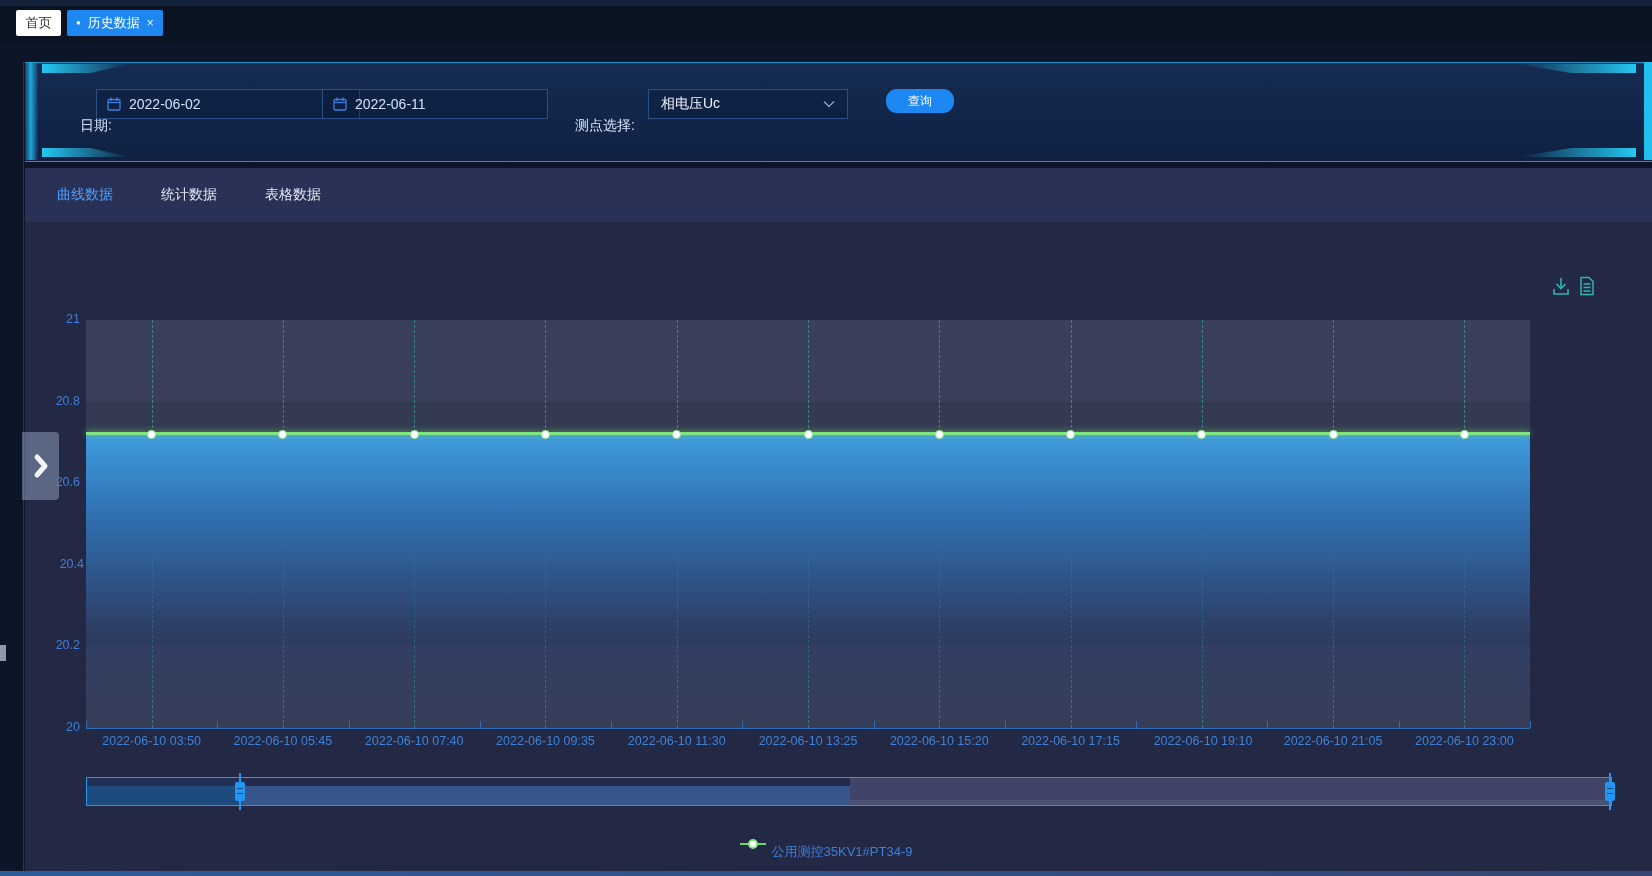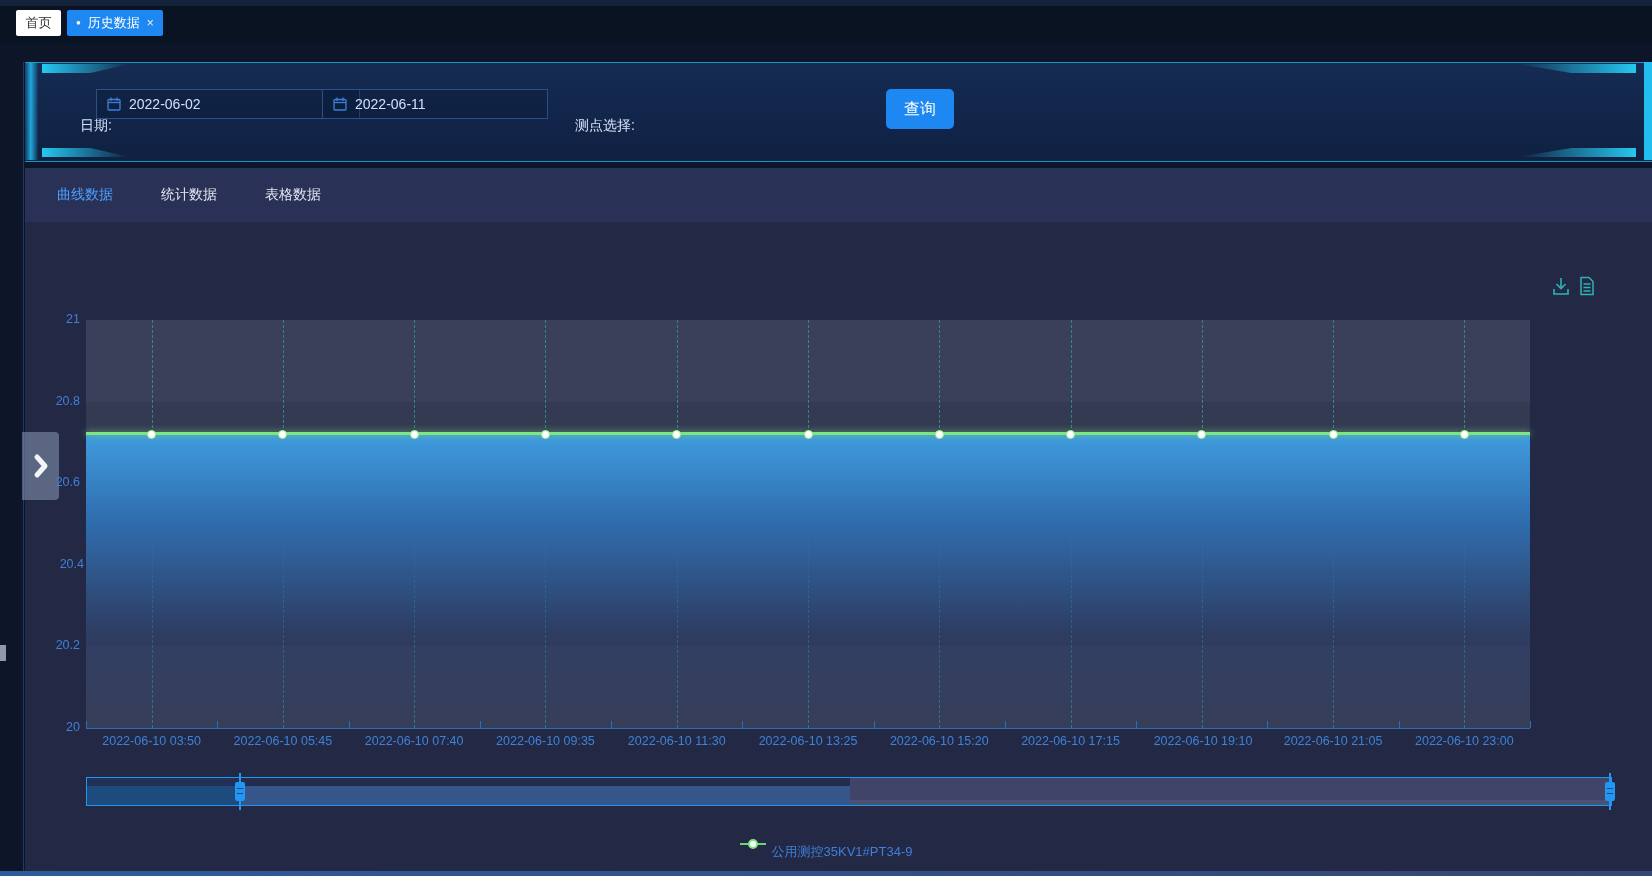--- a/index.html
+++ b/index.html
@@ -39,22 +39,22 @@
   .wedge.br{left:1518px;top:148px;width:118px;background:linear-gradient(270deg,#25C8F0,rgba(37,200,240,0));
     clip-path:polygon(45% 0,100% 0,100% 100%,0 100%);}
 
   .flabel{color:#D6E2F8;font-size:14px;top:97px;margin-top:20px;}
   .finput{top:89px;height:30px;border:1px solid #2A5086;background:rgba(10,25,55,.35);
     display:flex;align-items:center;gap:8px;padding:0 10px;box-sizing:border-box;
     color:#CFE0F8;font-size:14px;cursor:text;}
   .fselect{top:89px;height:30px;border:1px solid #2A5086;background:rgba(10,25,55,.35);
     display:flex;align-items:center;justify-content:space-between;padding:0 12px;box-sizing:border-box;
     color:#EDF2FB;font-size:14px;cursor:pointer;}
-  .btn-query{top:89px;left:886px;width:68px;height:40px;background:var(--accent);color:#fff;
-    font-size:16px;border:none;border-radius:5px;cursor:pointer;}
+  .btn-query{top:89px;left:886px;width:68px;height:24px;background:var(--accent);color:#fff;
+    font-size:12px;border:none;border-radius:11px;cursor:pointer;}
 
   
   .view-tabs{left:25px;top:168px;width:1627px;height:54px;background:#2A3156;
     display:flex;align-items:center;gap:48px;padding-left:32px;box-sizing:border-box;}
   .vtab{font-size:14px;color:#E2E6F0;cursor:pointer;}
   .vtab.active{color:#4D9FFF;}
 
   
   .chart-panel{left:25px;top:222px;width:1627px;height:649px;background:#232945;}
   .toolbox{top:276px;left:1552px;display:flex;gap:9px;color:var(--teal);}
@@ -132,20 +132,26 @@
   <div class="abs finput" style="left:322px;width:226px">
     <svg width="14" height="14" viewBox="0 0 14 14" fill="none" stroke="#3F7FD9" stroke-width="1.3">
       <rect x="1" y="2.5" width="12" height="10.5" rx="1"></rect>
         <line x1="4" y1="0.5" x2="4" y2="4"></line>
         <line x1="10" y1="0.5" x2="10" y2="4"></line>
         <line x1="1" y1="5.5" x2="13" y2="5.5"></line>
     </svg>
     <span>2022-06-11</span>
   </div>
   <div class="abs flabel" style="left:575px">测点选择:</div>
+  <div class="abs fselect" style="left:648px;width:200px">
+    <span>相电压Uc</span>
+    <svg width="12" height="8" viewBox="0 0 12 8" fill="none" stroke="#8AA0C8" stroke-width="1.4">
+      <polyline points="1,1.5 6,6.5 11,1.5"></polyline>
+    </svg>
+  </div>
   <button class="abs btn-query">查询</button>
 
   <div class="abs view-tabs" id="viewTabs">
       <div class="vtab active">曲线数据</div>
       <div class="vtab">统计数据</div>
       <div class="vtab">表格数据</div>
     </div>
 
   <div class="abs chart-panel"></div>
   <div class="abs toolbox">

